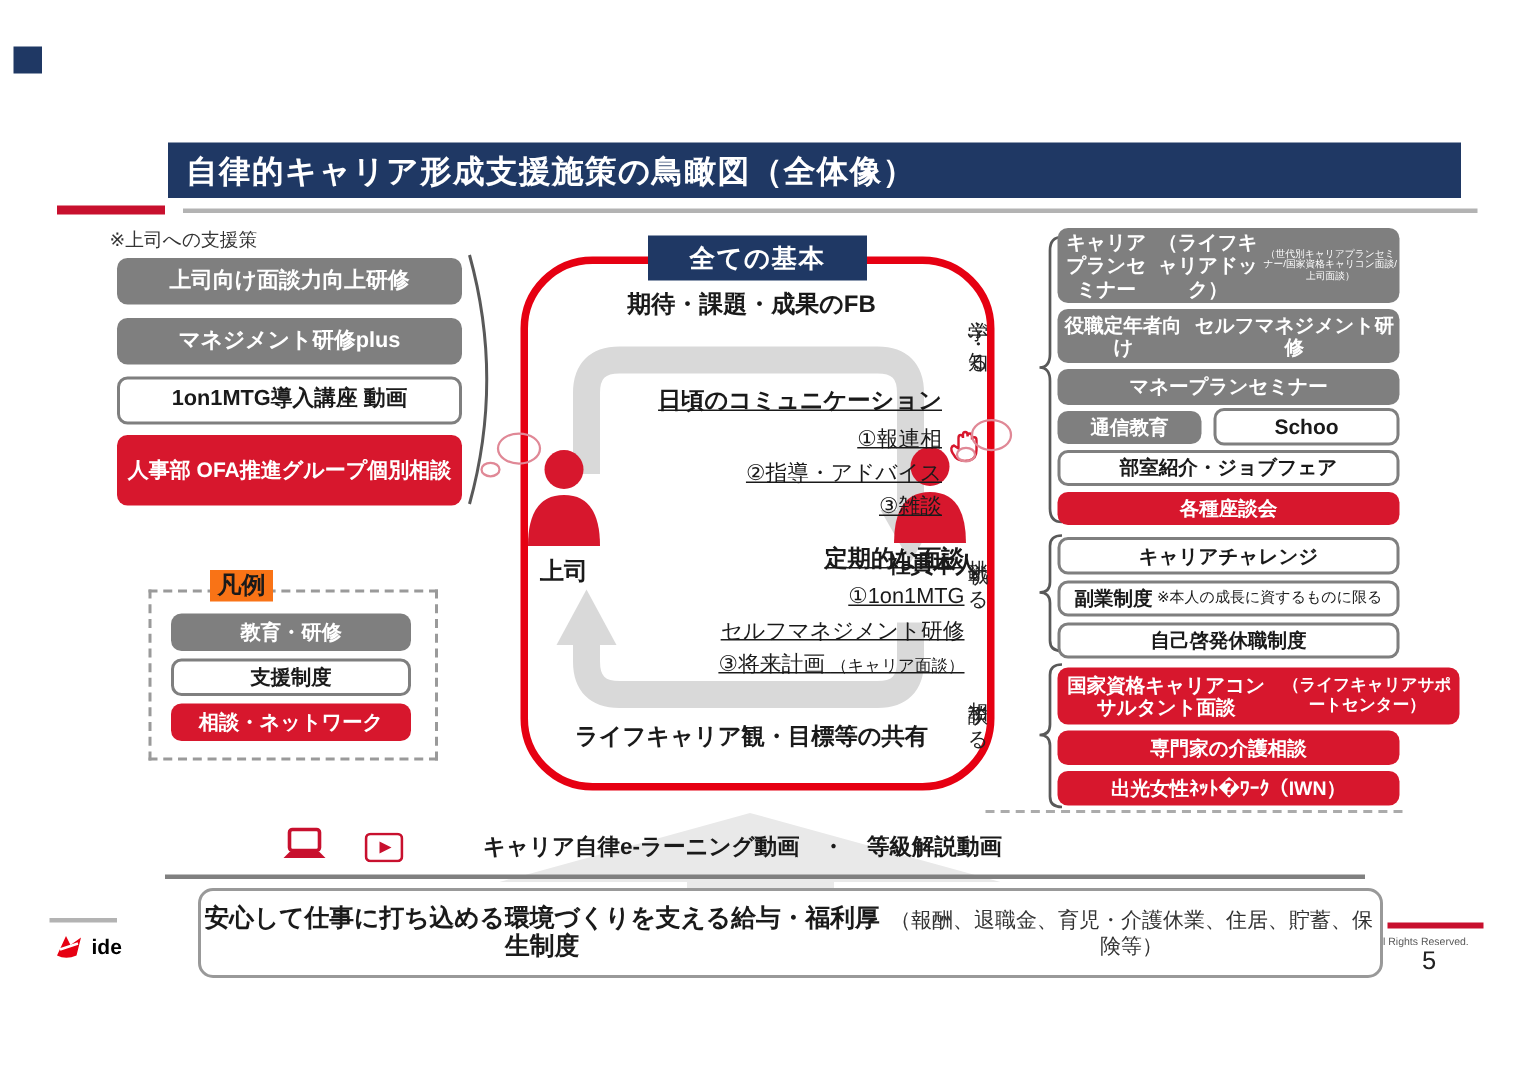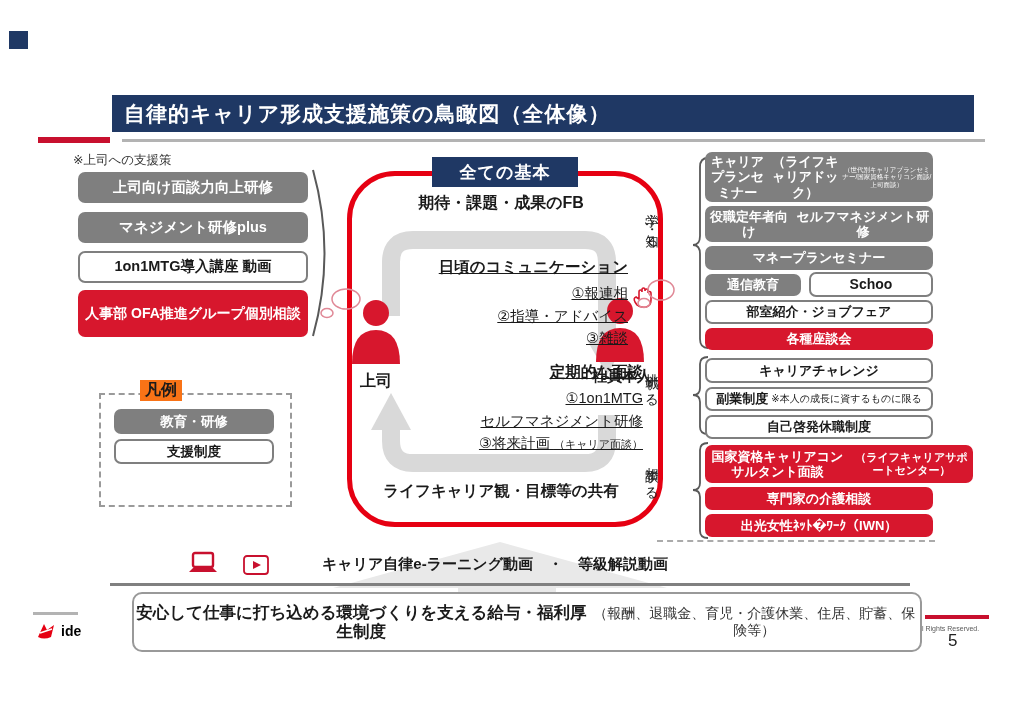--- a/index.html
+++ b/index.html
@@ -77,20 +77,23 @@
   </div>
 
   <div id="legend-box"></div>
   <div id="legend-title">凡例</div>
   <div class="box gray" style="left:114px;top:409px;width:160px;height:25px;font-size:13.5px;">
     <span>教育・研修</span>
   </div>
   <div class="box white" style="left:114px;top:439px;width:160px;height:25px;font-size:13.5px;">
     <span>支援制度</span>
   </div>
+  <div class="box red" style="left:114px;top:469px;width:160px;height:25px;font-size:13.5px;">
+    <span>相談・ネットワーク</span>
+  </div>
 
   <div id="center-frame"></div>
   <div id="badge">
     <span>全ての基本</span>
   </div>
 
   <div class="txt" style="left:360px;top:193px;width:282px;text-align:center;font-weight:bold;font-size:16px;">期待・課題・成果のFB</div>
 
   <div class="list-block" style="left:418px;top:257px;width:210px;">
     <div class="lb-title">日頃のコミュニケーション</div>

